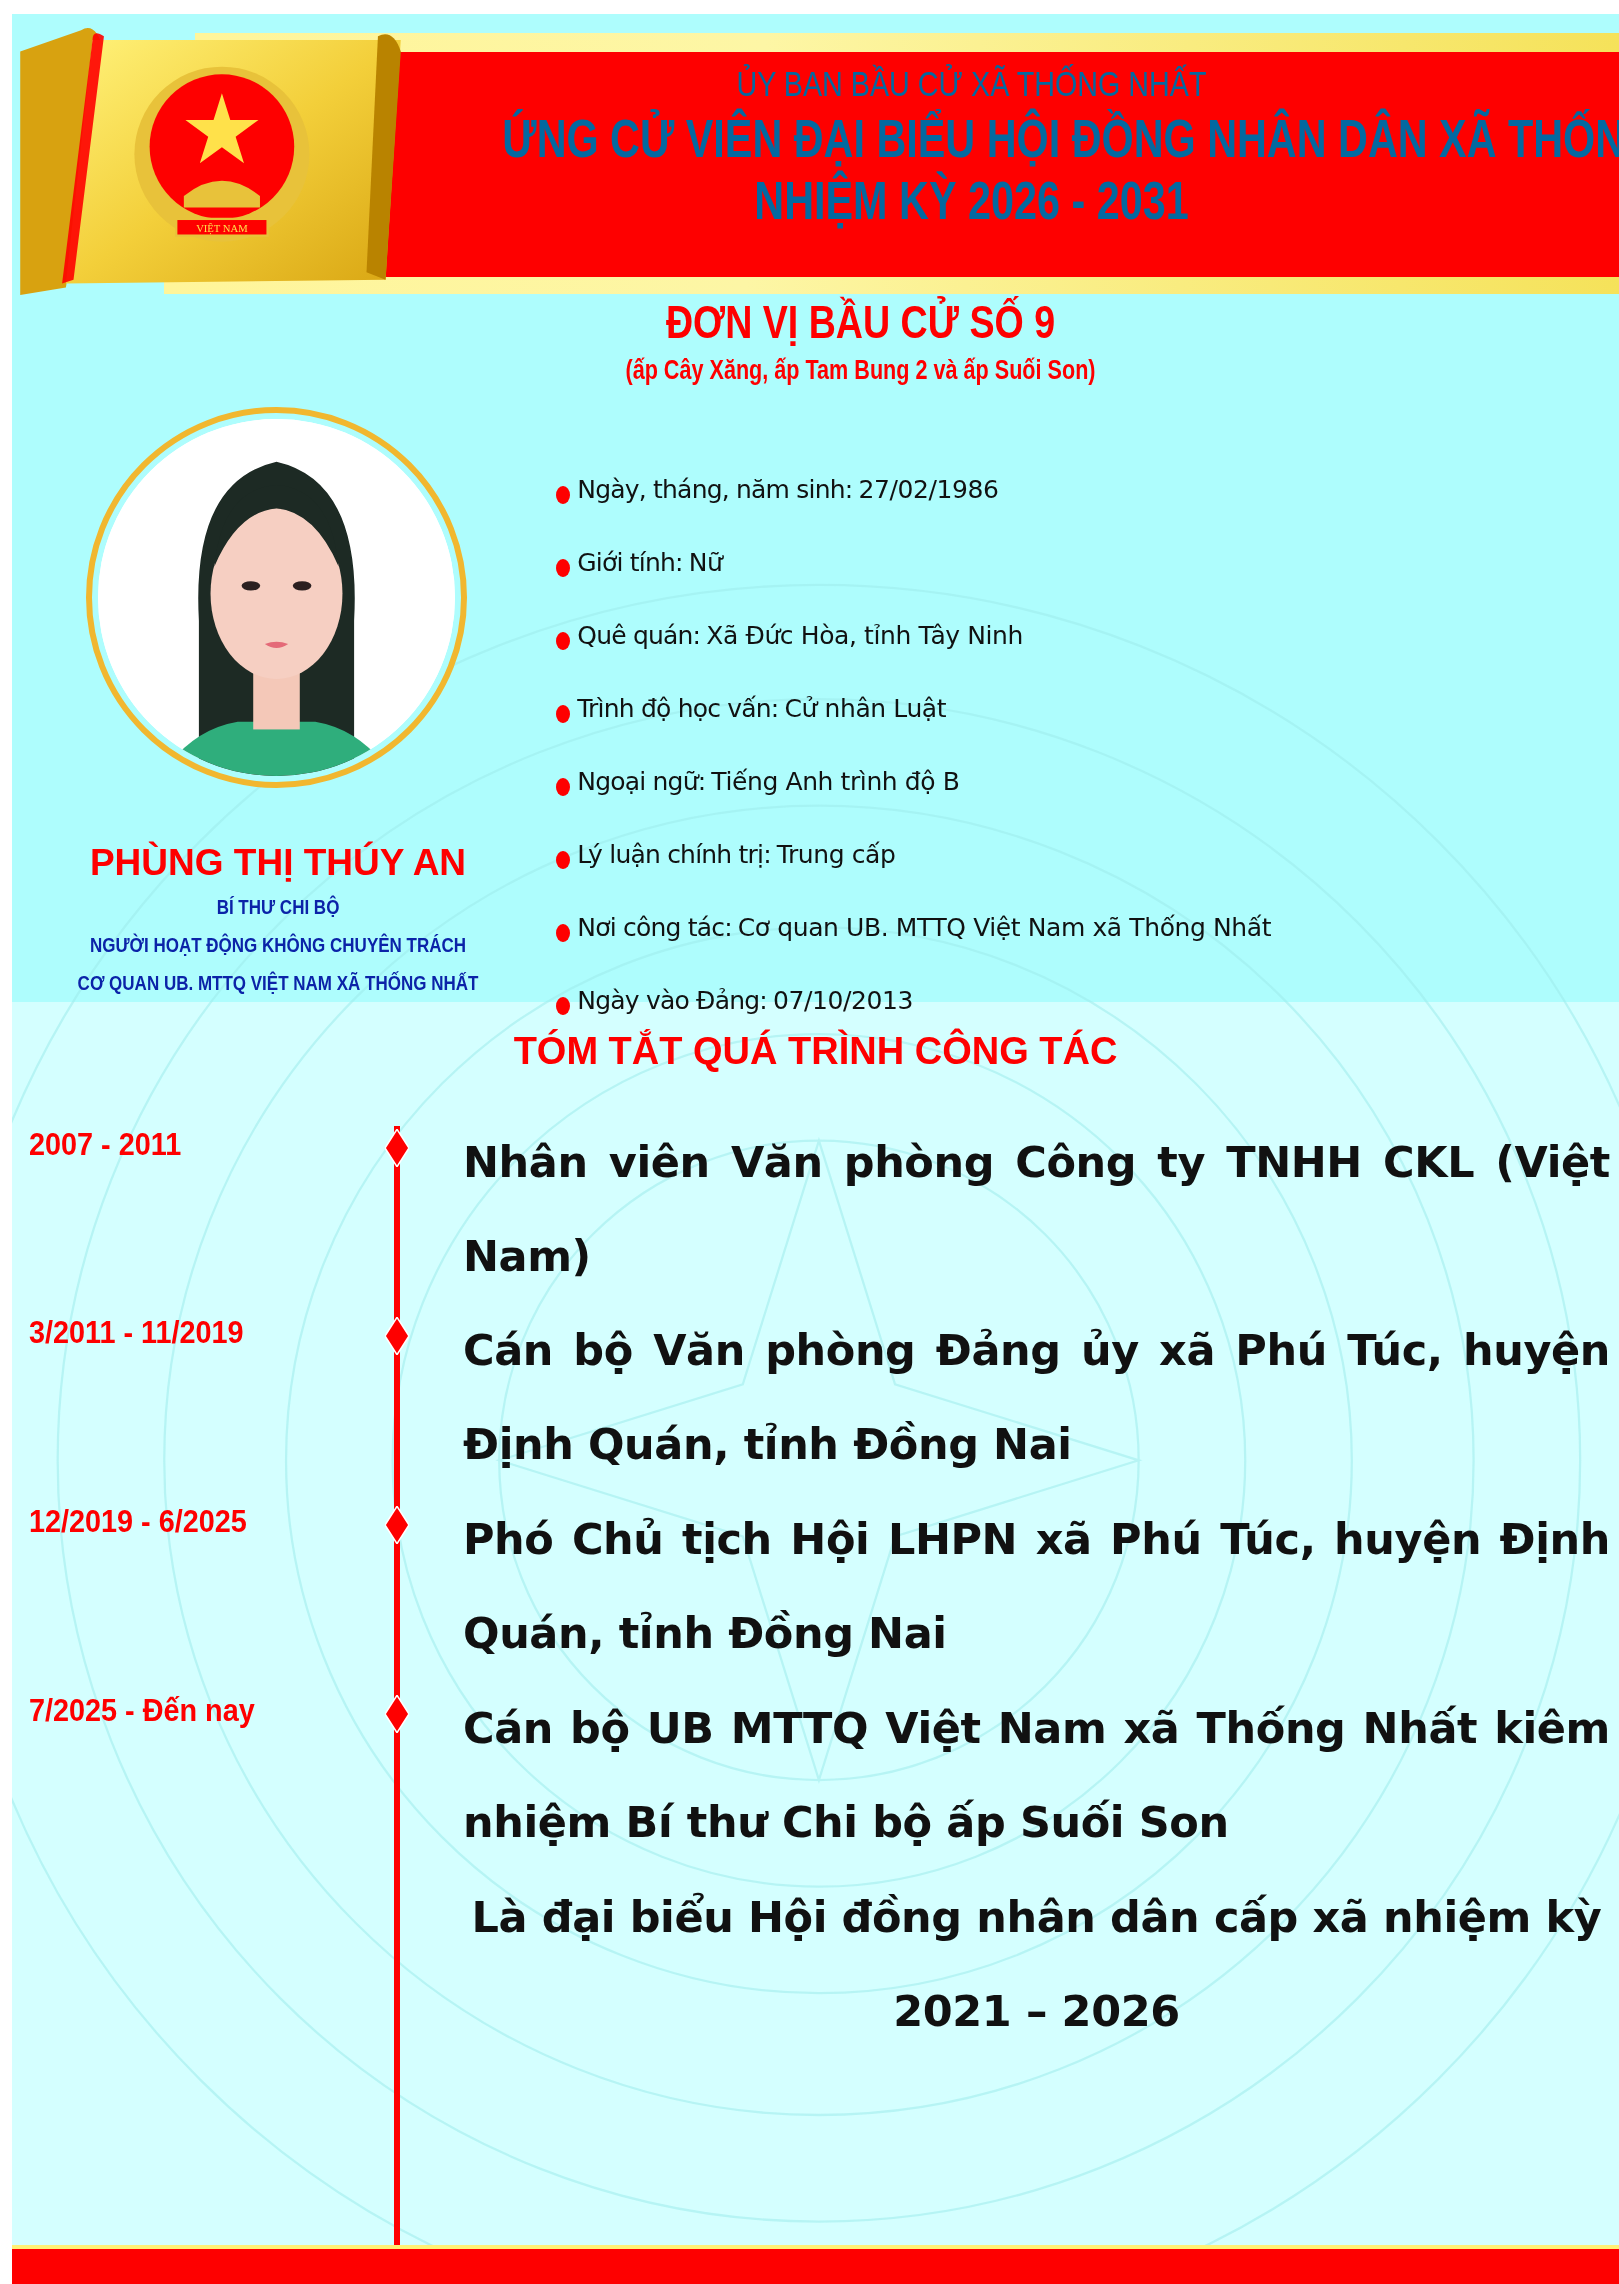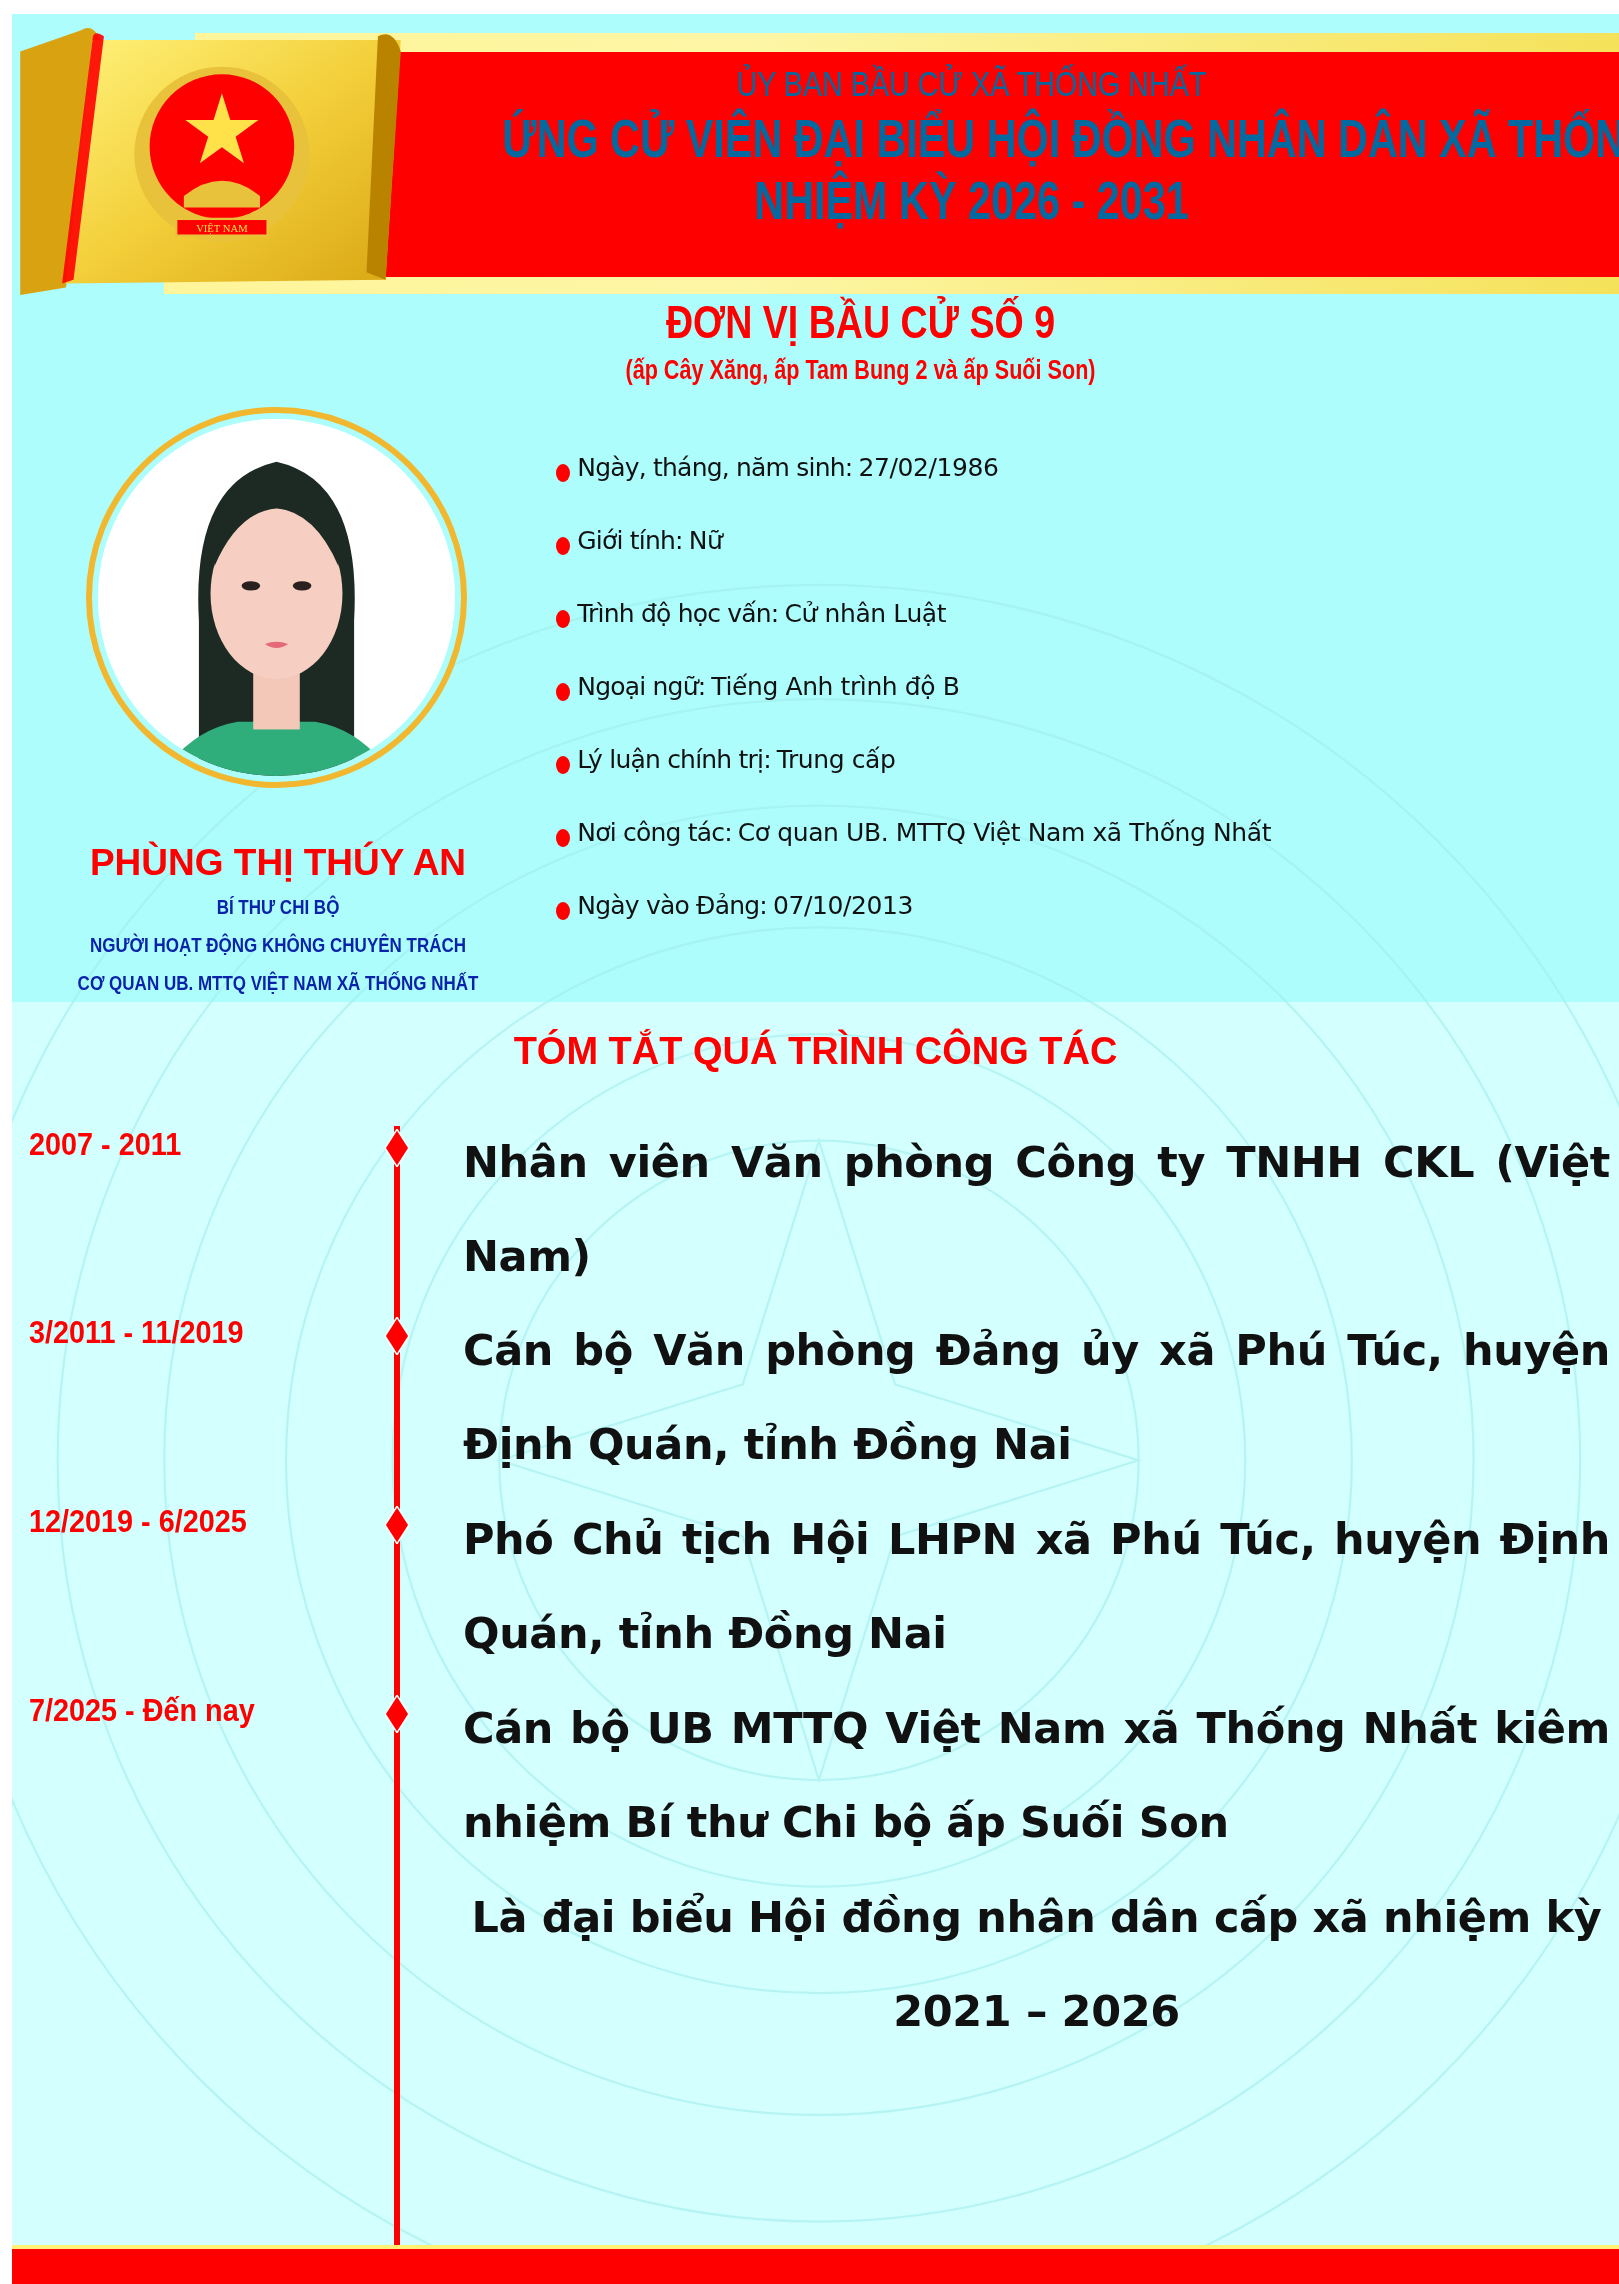--- a/index.html
+++ b/index.html
@@ -34,21 +34,21 @@
   .portrait { width: 100%; height: 100%; border-radius: 50%; background: #ffffff; overflow: hidden; position: relative; }
 
   .name { position: absolute; left: 30px; width: 472px; top: 828px; text-align: center; color: #fe0000; font-weight: bold; font-size: 37px; }
   .role { position: absolute; left: 30px; width: 472px; text-align: center; color: #0b23a8; font-weight: bold; font-size: 20px; transform: scaleX(0.85); }
   .role-1 { top: 882px; }
   .role-2 { top: 920px; }
   .role-3 { top: 958px; }
 
   
   .info-list { position: absolute; left: 544px; top: 417px; width: 1051px; }
-  .info-item { position: relative; height: 73px; display: flex; align-items: center; font-size: 27px; color: #111; white-space: nowrap; }
+  .info-item { position: relative; height: 73px; display: flex; align-items: flex-end; font-size: 27px; color: #111; white-space: nowrap; }
   .bullet { width: 13.7px; height: 18px; border-radius: 50%; background: #fe0000; margin-top: 10.7px; margin-right: 7.6px; flex: 0 0 auto; }
   .info-label { font-family: "DejaVu Sans", sans-serif; font-weight: normal; font-size: 25px; letter-spacing: -0.8px; }
   .info-value { font-family: "DejaVu Sans", sans-serif; font-weight: normal; font-size: 25px; margin-left: 6px; letter-spacing: -0.4px; }
 
   
   .career-title { position: absolute; left: 0; width: 1607px; top: 1016px; text-align: center; color: #fe0000; font-weight: bold; font-size: 38px; }
   .timeline-line { position: absolute; left: 382px; top: 1112px; width: 6px; height: 1128px; background: #fe0000; }
 
   .tl-entry { position: absolute; left: 0; width: 1607px; }
   .tl-date { position: absolute; left: 17px; top: 0; color: #fe0000; font-weight: bold; font-size: 32px; transform: scaleX(0.9); transform-origin: left top; white-space: nowrap; }
@@ -140,20 +140,25 @@
       <span class="info-label">Ngày, tháng, năm sinh:</span>
       <span class="info-value">27/02/1986</span>
     </div>
     <div class="info-item">
       <span class="bullet"></span>
       <span class="info-label">Giới tính:</span>
       <span class="info-value">Nữ</span>
     </div>
     <div class="info-item">
       <span class="bullet"></span>
+      <span class="info-label">Quê quán:</span>
+      <span class="info-value">Xã Đức Hòa, tỉnh Tây Ninh</span>
+    </div>
+    <div class="info-item">
+      <span class="bullet"></span>
       <span class="info-label">Trình độ học vấn:</span>
       <span class="info-value">Cử nhân Luật</span>
     </div>
     <div class="info-item">
       <span class="bullet"></span>
       <span class="info-label">Ngoại ngữ:</span>
       <span class="info-value">Tiếng Anh trình độ B</span>
     </div>
     <div class="info-item">
       <span class="bullet"></span>

